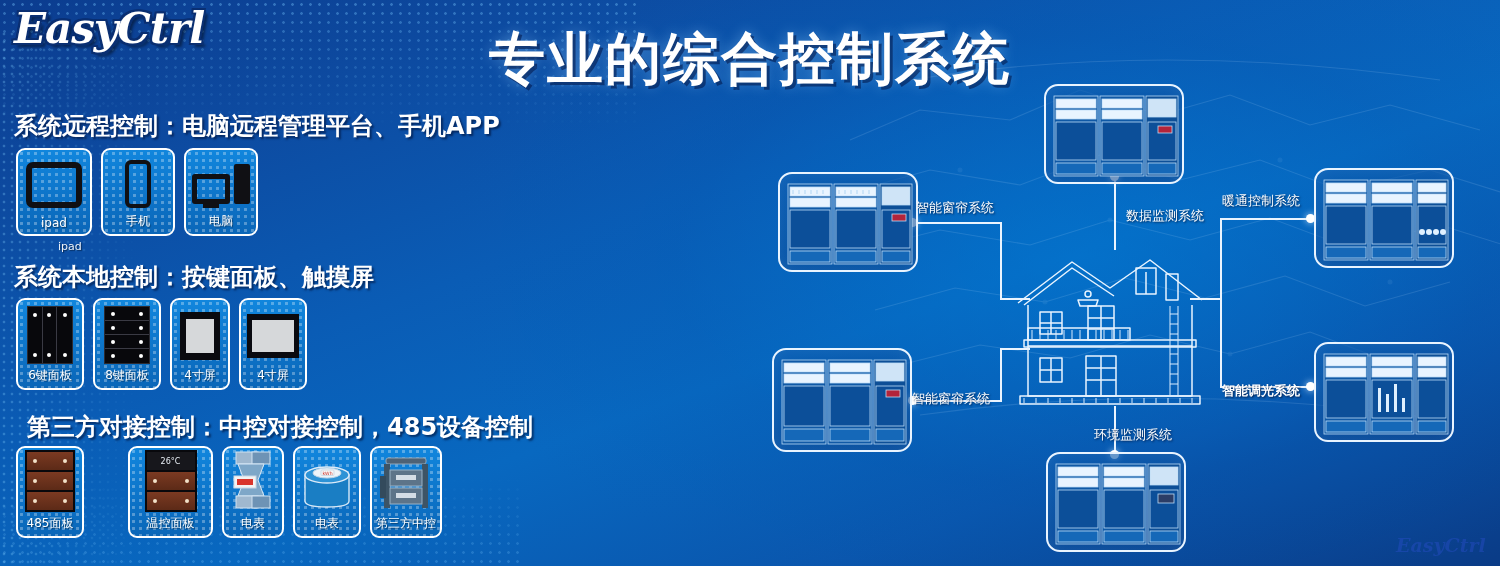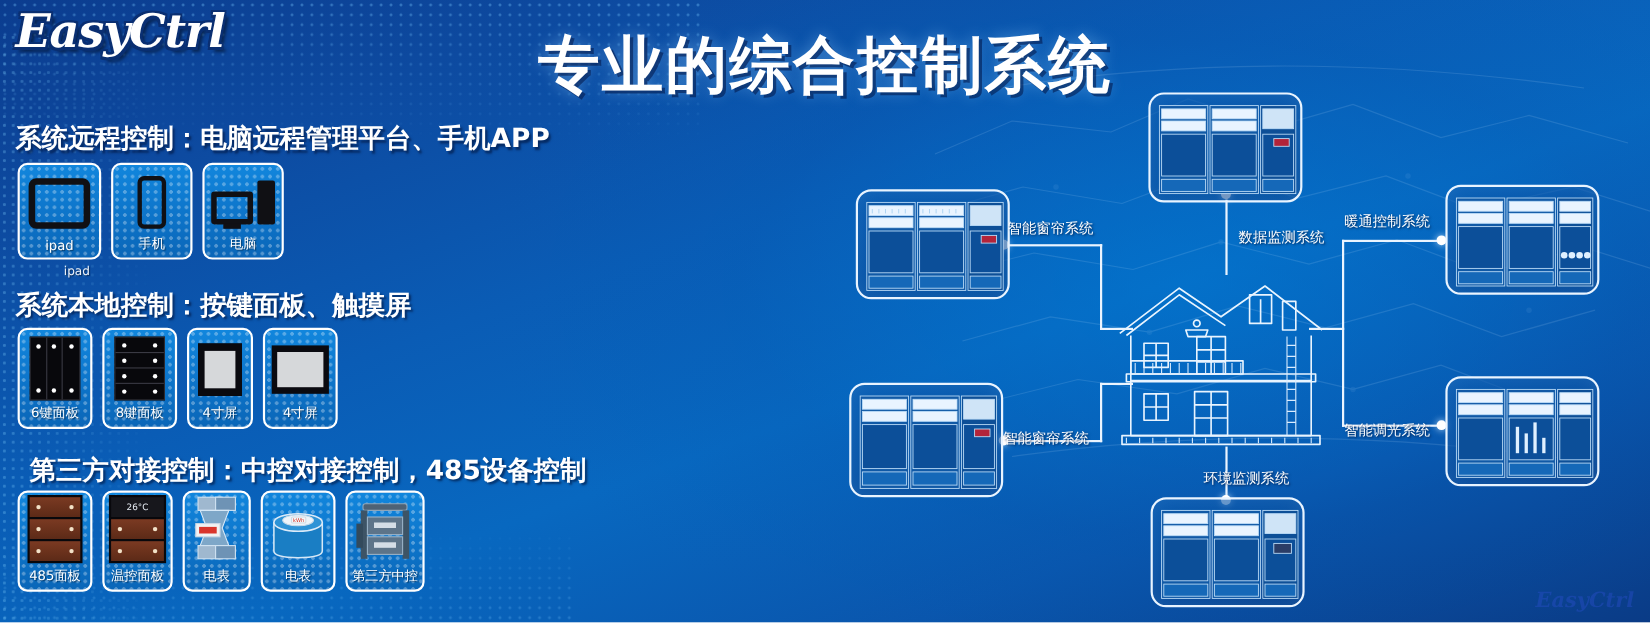--- a/index.html
+++ b/index.html
@@ -282,21 +282,21 @@
       <div class="dev-art">
         <div class="panel485" style="width:50px;height:62px;grid-template-rows:1fr 1fr 1fr;">
           <div class="btn485"></div>
             <div class="btn485"></div>
             <div class="btn485"></div>
         </div>
       </div>
       <div class="dev-label">485面板</div>
     </div>
 
-    <div class="dev-card" style="width:64px;height:92px;">
+    <div class="dev-card" style="width:85px;height:92px;margin-left:35px;">
       <div class="dev-art">
         <div class="panel485" style="width:52px;height:62px;grid-template-rows:1fr 1fr 1fr;">
           <div class="tdisp">26°C</div>
           <div class="btn485"></div>
             <div class="btn485"></div>
         </div>
       </div>
       <div class="dev-label">温控面板</div>
     </div>
 
@@ -544,19 +544,19 @@
         <rect x="102" y="77" width="28" height="11" fill="#1568b8"></rect>
       </g>
       <g fill="#dff0ff">
           <rect x="62" y="44" width="3" height="24"></rect>
           <rect x="70" y="50" width="3" height="18"></rect>
           <rect x="78" y="40" width="3" height="28"></rect>
           <rect x="86" y="54" width="3" height="14"></rect>
         </g>
     </svg>
   </div>
-  <div class="diag-label" style="left:1222px; top:382px;">智能调光系统</div>
+  <div class="diag-label" style="left:1222px; top:382px;font-weight:bold;">智能调光系统</div>
 
   <svg id="watermark" viewBox="0 0 96 32">
     <text x="4" y="24" font-size="19" font-style="italic" font-weight="bold" fill="#2b4fcf" font-family="DejaVu Serif, serif">EasyCtrl</text>
   </svg>
 
 </div>
 
 </body></html>

